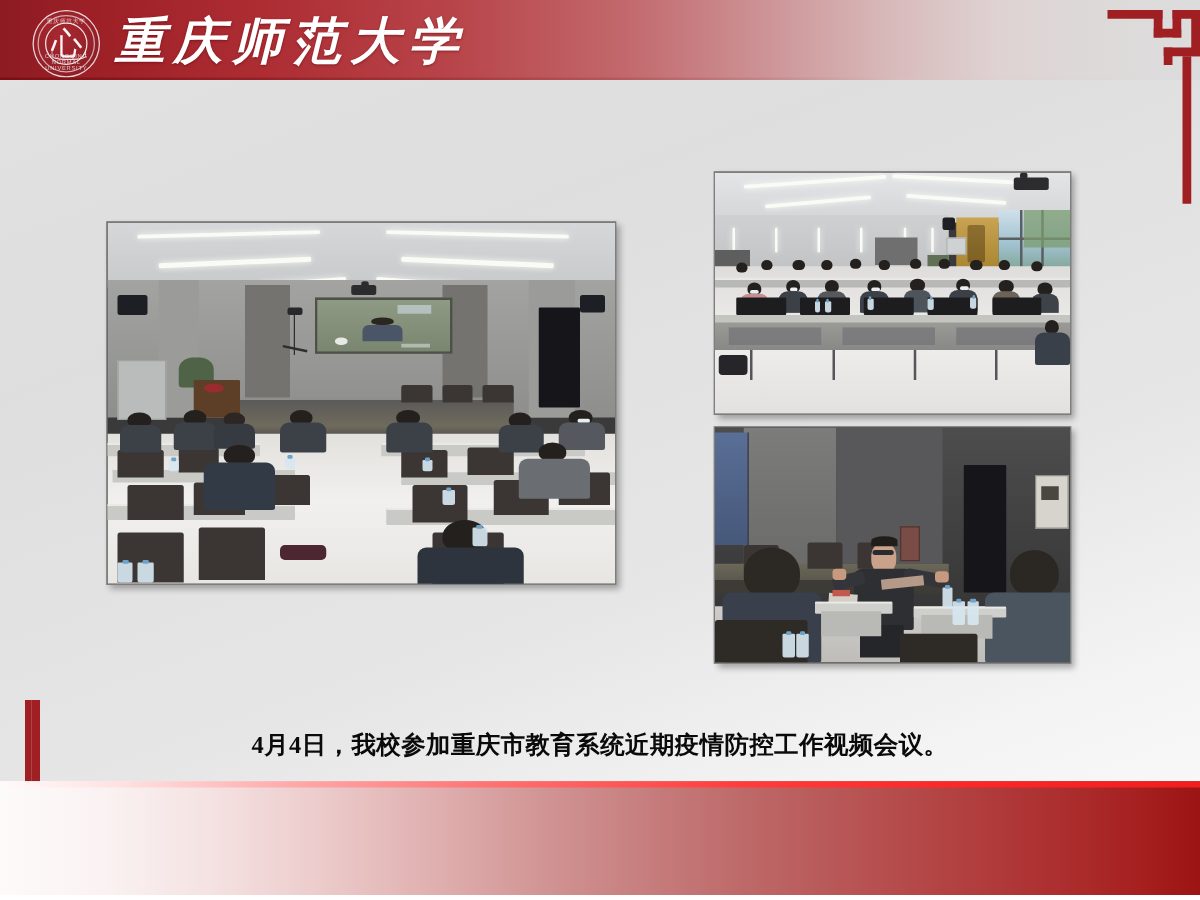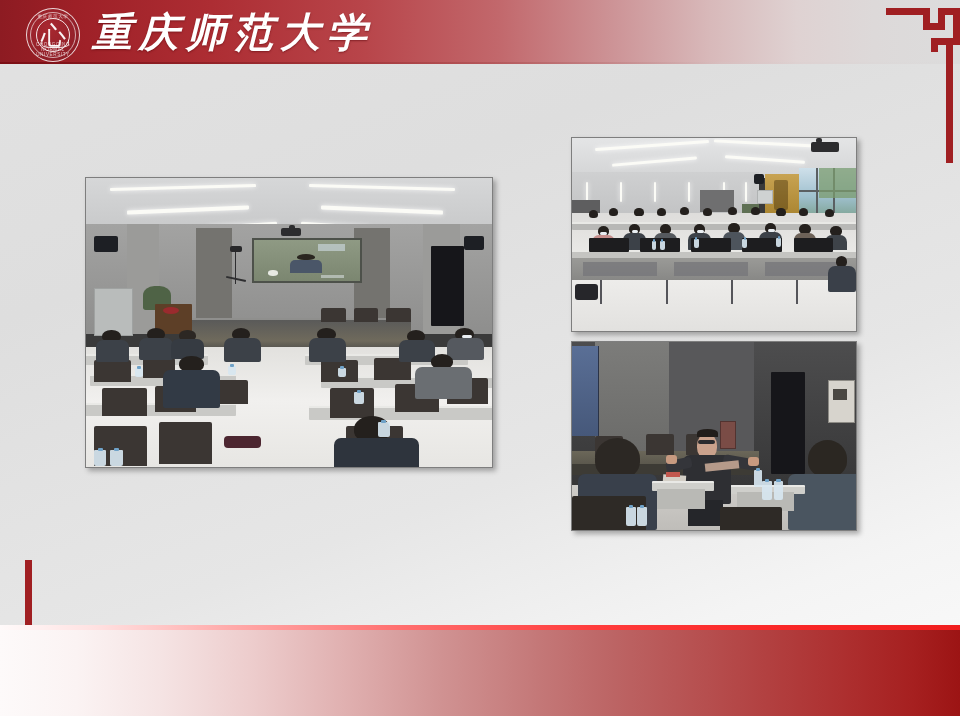--- a/index.html
+++ b/index.html
@@ -528,20 +528,24 @@
       <div class="chair" style="left:52%; top:88%; width:22%; height:12%; background:#2e2a26;"></div>
 
       <div class="bottle" style="left:64%; top:68%; width:3%; height:9%;"></div>
       <div class="bottle" style="left:67%; top:74%; width:3.4%;height:10%;"></div>
       <div class="bottle" style="left:71%; top:74%; width:3.4%;height:10%;"></div>
       <div class="bottle" style="left:19%; top:88%; width:3.4%;height:10%;"></div>
       <div class="bottle" style="left:23%; top:88%; width:3.4%;height:10%;"></div>
     </div>
   </div>
 
+  <div id="caption-area">
+    <div id="caption-line"></div>
+    <div id="caption-text">4月4日，我校参加重庆市教育系统近期疫情防控工作视频会议。</div>
+  </div>
 
   <div id="ornament-bottom-left" class="ornament">
     <div class="bar" style="left:0;   top:0;    width:44px; height:7px;"></div>
     <div class="bar" style="left:37px;top:0;    width:7px;  height:22px;"></div>
     <div class="bar" style="left:37px;top:15px; width:22px; height:7px;"></div>
     <div class="bar" style="left:52px;top:0;    width:7px;  height:22px;"></div>
     <div class="bar" style="left:52px;top:0;    width:22px; height:7px;"></div>
     <div class="bar" style="left:67px;top:0;    width:7px;  height:37px;"></div>
     <div class="bar" style="left:45px;top:30px; width:29px; height:7px;"></div>
     <div class="bar" style="left:45px;top:30px; width:7px;  height:14px;"></div>

